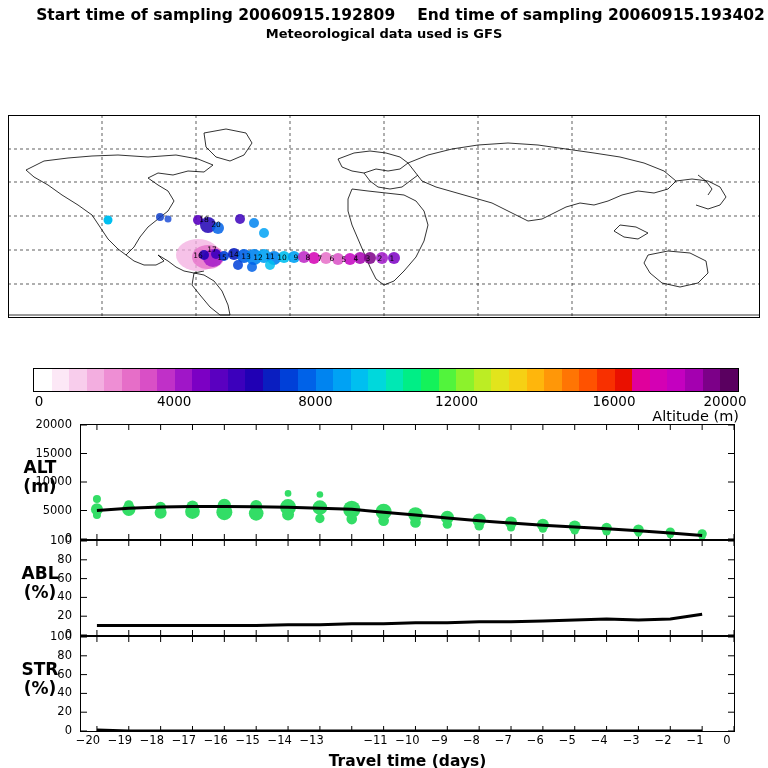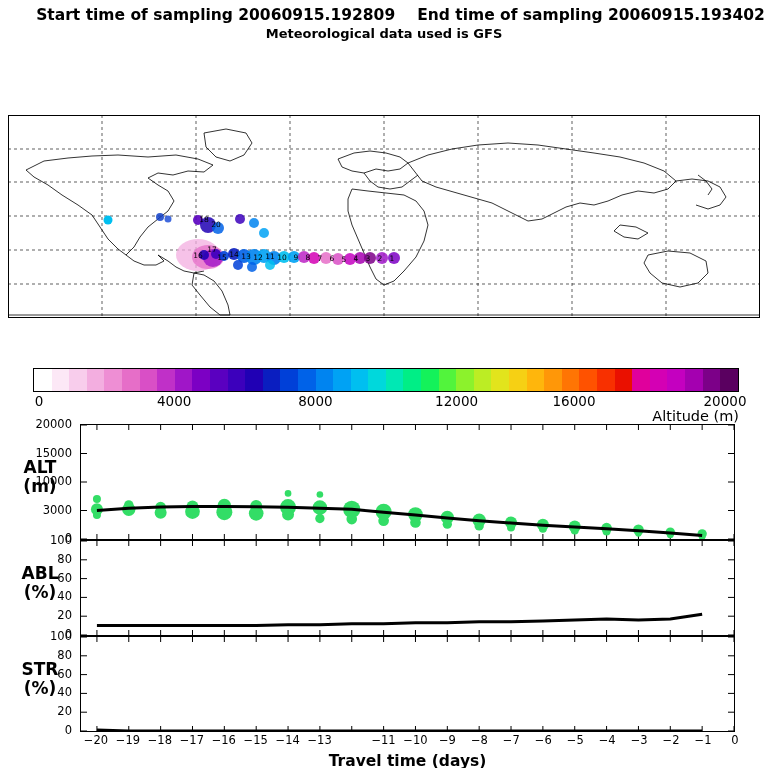--- a/index.html
+++ b/index.html
@@ -29,21 +29,21 @@
 
   
   .panels{position:absolute;left:0;top:424px;width:768px;height:310px;}
   .plotarea{position:absolute;border:1px solid #000;box-sizing:border-box;background:#fff;left:80px;width:655px;}
   #alt-panel{top:0px;height:116px;}
   #abl-panel{top:116px;height:96px;}
   #str-panel{top:212px;height:96px;}
   .ylab{position:absolute;left:4px;width:72px;text-align:center;font-size:17px;font-weight:bold;line-height:19px;}
   .ticklabels{position:absolute;left:0;width:76px;text-align:right;font-size:11.5px;}
   .ticklabels span{position:absolute;right:0;transform:translateY(-50%);white-space:nowrap;}
-  .xaxis{position:absolute;left:80px;top:309px;width:655px;height:20px;}
+  .xaxis{position:absolute;left:72px;top:309px;width:655px;height:20px;}
   .xaxis span{position:absolute;font-size:11.5px;transform:translateX(-50%);}
   .xtitle{position:absolute;left:80px;top:328px;width:655px;text-align:center;font-size:15.5px;font-weight:bold;}
 </style>
 </head>
 <body>
 
 <div class="titleblock">
   <div class="t2">
     <span>Start time of sampling 20060915.192809</span><span class="gap"></span><span>End time of sampling 20060915.193402</span>
   </div>
@@ -198,32 +198,32 @@
       <i style="background: rgb(196, 0, 192);"></i>
       <i style="background: rgb(164, 0, 176);"></i>
       <i style="background: rgb(124, 0, 136);"></i>
       <i style="background: rgb(90, 0, 96);"></i>
     </div>
   <div class="cbar-ticks" id="cbar-ticks">
       <span style="left: 6px;">0</span>
       <span style="left: 141.2px;">4000</span>
       <span style="left: 282.4px;">8000</span>
       <span style="left: 423.6px;">12000</span>
-      <span style="left: 541px; text-align: center;">16000</span>
+      <span style="left: 581px; text-align: center;">16000</span>
       <span style="left: 692px;">20000</span>
     </div>
   <div class="cbar-label">Altitude (m)</div>
 </div>
 
 <div class="panels">
 
   <div class="ylab" style="top:34px;">ALT<br>(m)</div>
   <div class="ticklabels" id="alt-ticks" style="top: 0px;">
       <span style="top: 114px; padding-right: 4px;">0</span>
-      <span style="top: 85.5px; padding-right: 4px;">3000</span>
+      <span style="top: 85.5px; padding-right: 4px;">5000</span>
       <span style="top: 57px; padding-right: 4px;">10000</span>
       <span style="top: 28.5px; padding-right: 4px;">15000</span>
       <span style="top: 0px; padding-right: 4px;">20000</span>
     </div>
   <div class="plotarea" id="alt-panel">
     <svg id="alt-svg" width="653" height="114" viewBox="0 0 653 114">
         <g stroke="#000" stroke-width="1">
           <line x1="15.926829268292684" y1="114" x2="15.926829268292684" y2="109"></line>
           <line x1="15.926829268292684" y1="0" x2="15.926829268292684" y2="5"></line>
           <line x1="47.78048780487804" y1="114" x2="47.78048780487804" y2="109"></line>

